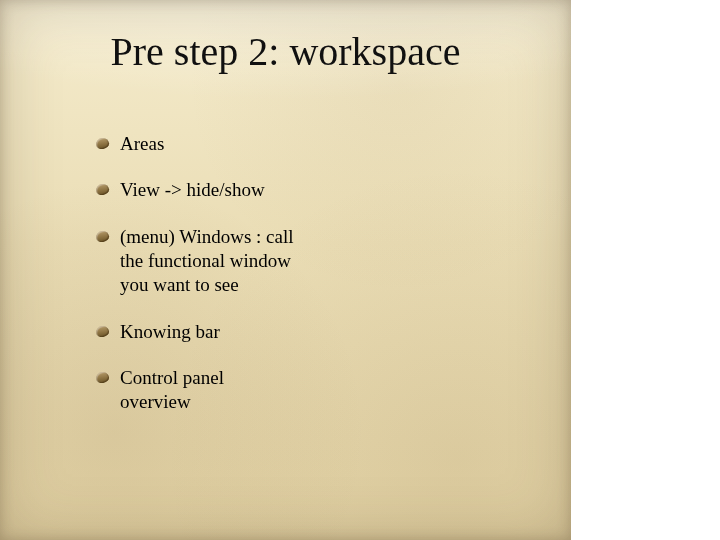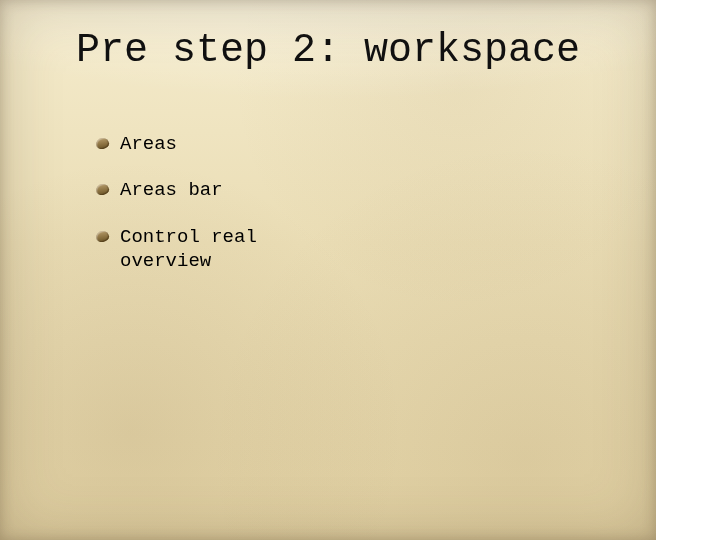--- a/index.html
+++ b/index.html
@@ -3,33 +3,33 @@
 <meta charset="utf-8">
 <style>
   html, body {
     margin: 0;
     padding: 0;
     width: 720px;
     height: 540px;
     overflow: hidden;
   }
   .slide {
-    width: 656px;
+    width: 571px;
     height: 540px;
     box-sizing: border-box;
     background:
       radial-gradient(ellipse 900px 300px at 50% -80px,
         rgba(255,255,250,0.70) 0%,
         rgba(255,255,250,0.0) 60%),
       radial-gradient(circle at 20% 80%, rgba(120,90,50,0.12) 0%, rgba(120,90,50,0) 40%),
       radial-gradient(circle at 80% 85%, rgba(120,90,50,0.10) 0%, rgba(120,90,50,0) 45%),
       radial-gradient(circle at 70% 15%, rgba(150,120,70,0.08) 0%, rgba(150,120,70,0) 35%),
       linear-gradient(180deg, #f5eccd 0%, #eaddb5 45%, #e4d4a6 100%);
     position: relative;
-    font-family: Liberation Mono, monospace;
+    font-family: Liberation Serif, serif;
     color: #000;
   }
   
   .slide::after{
     content:"";
     position:absolute;
     inset:0;
     pointer-events:none;
     box-shadow: inset 0 0 60px rgba(80,60,30,0.25),
                 inset 0 0 14px rgba(60,40,20,0.25);
@@ -101,22 +101,24 @@
 <body>
 
 <div class="slide">
   <div class="title">Pre step 2: workspace</div>
 
   <div class="columns">
 
     <div class="col">
       <ul class="bullets">
         <li><span>Areas</span></li>
-        <li><span>Areas bar</span></li>
-        <li><span>Control real overview</span></li>
+        <li><span>View -&gt; hide/show</span></li>
+        <li><span>(menu) Windows : call the functional window you want to see</span></li>
+        <li><span>Knowing bar</span></li>
+        <li><span>Control panel overview</span></li>
       </ul>
     </div>
 
     <div class="col col-right">
       <ul class="bullets">
       </ul>
     </div>
 
   </div>
 </div>

